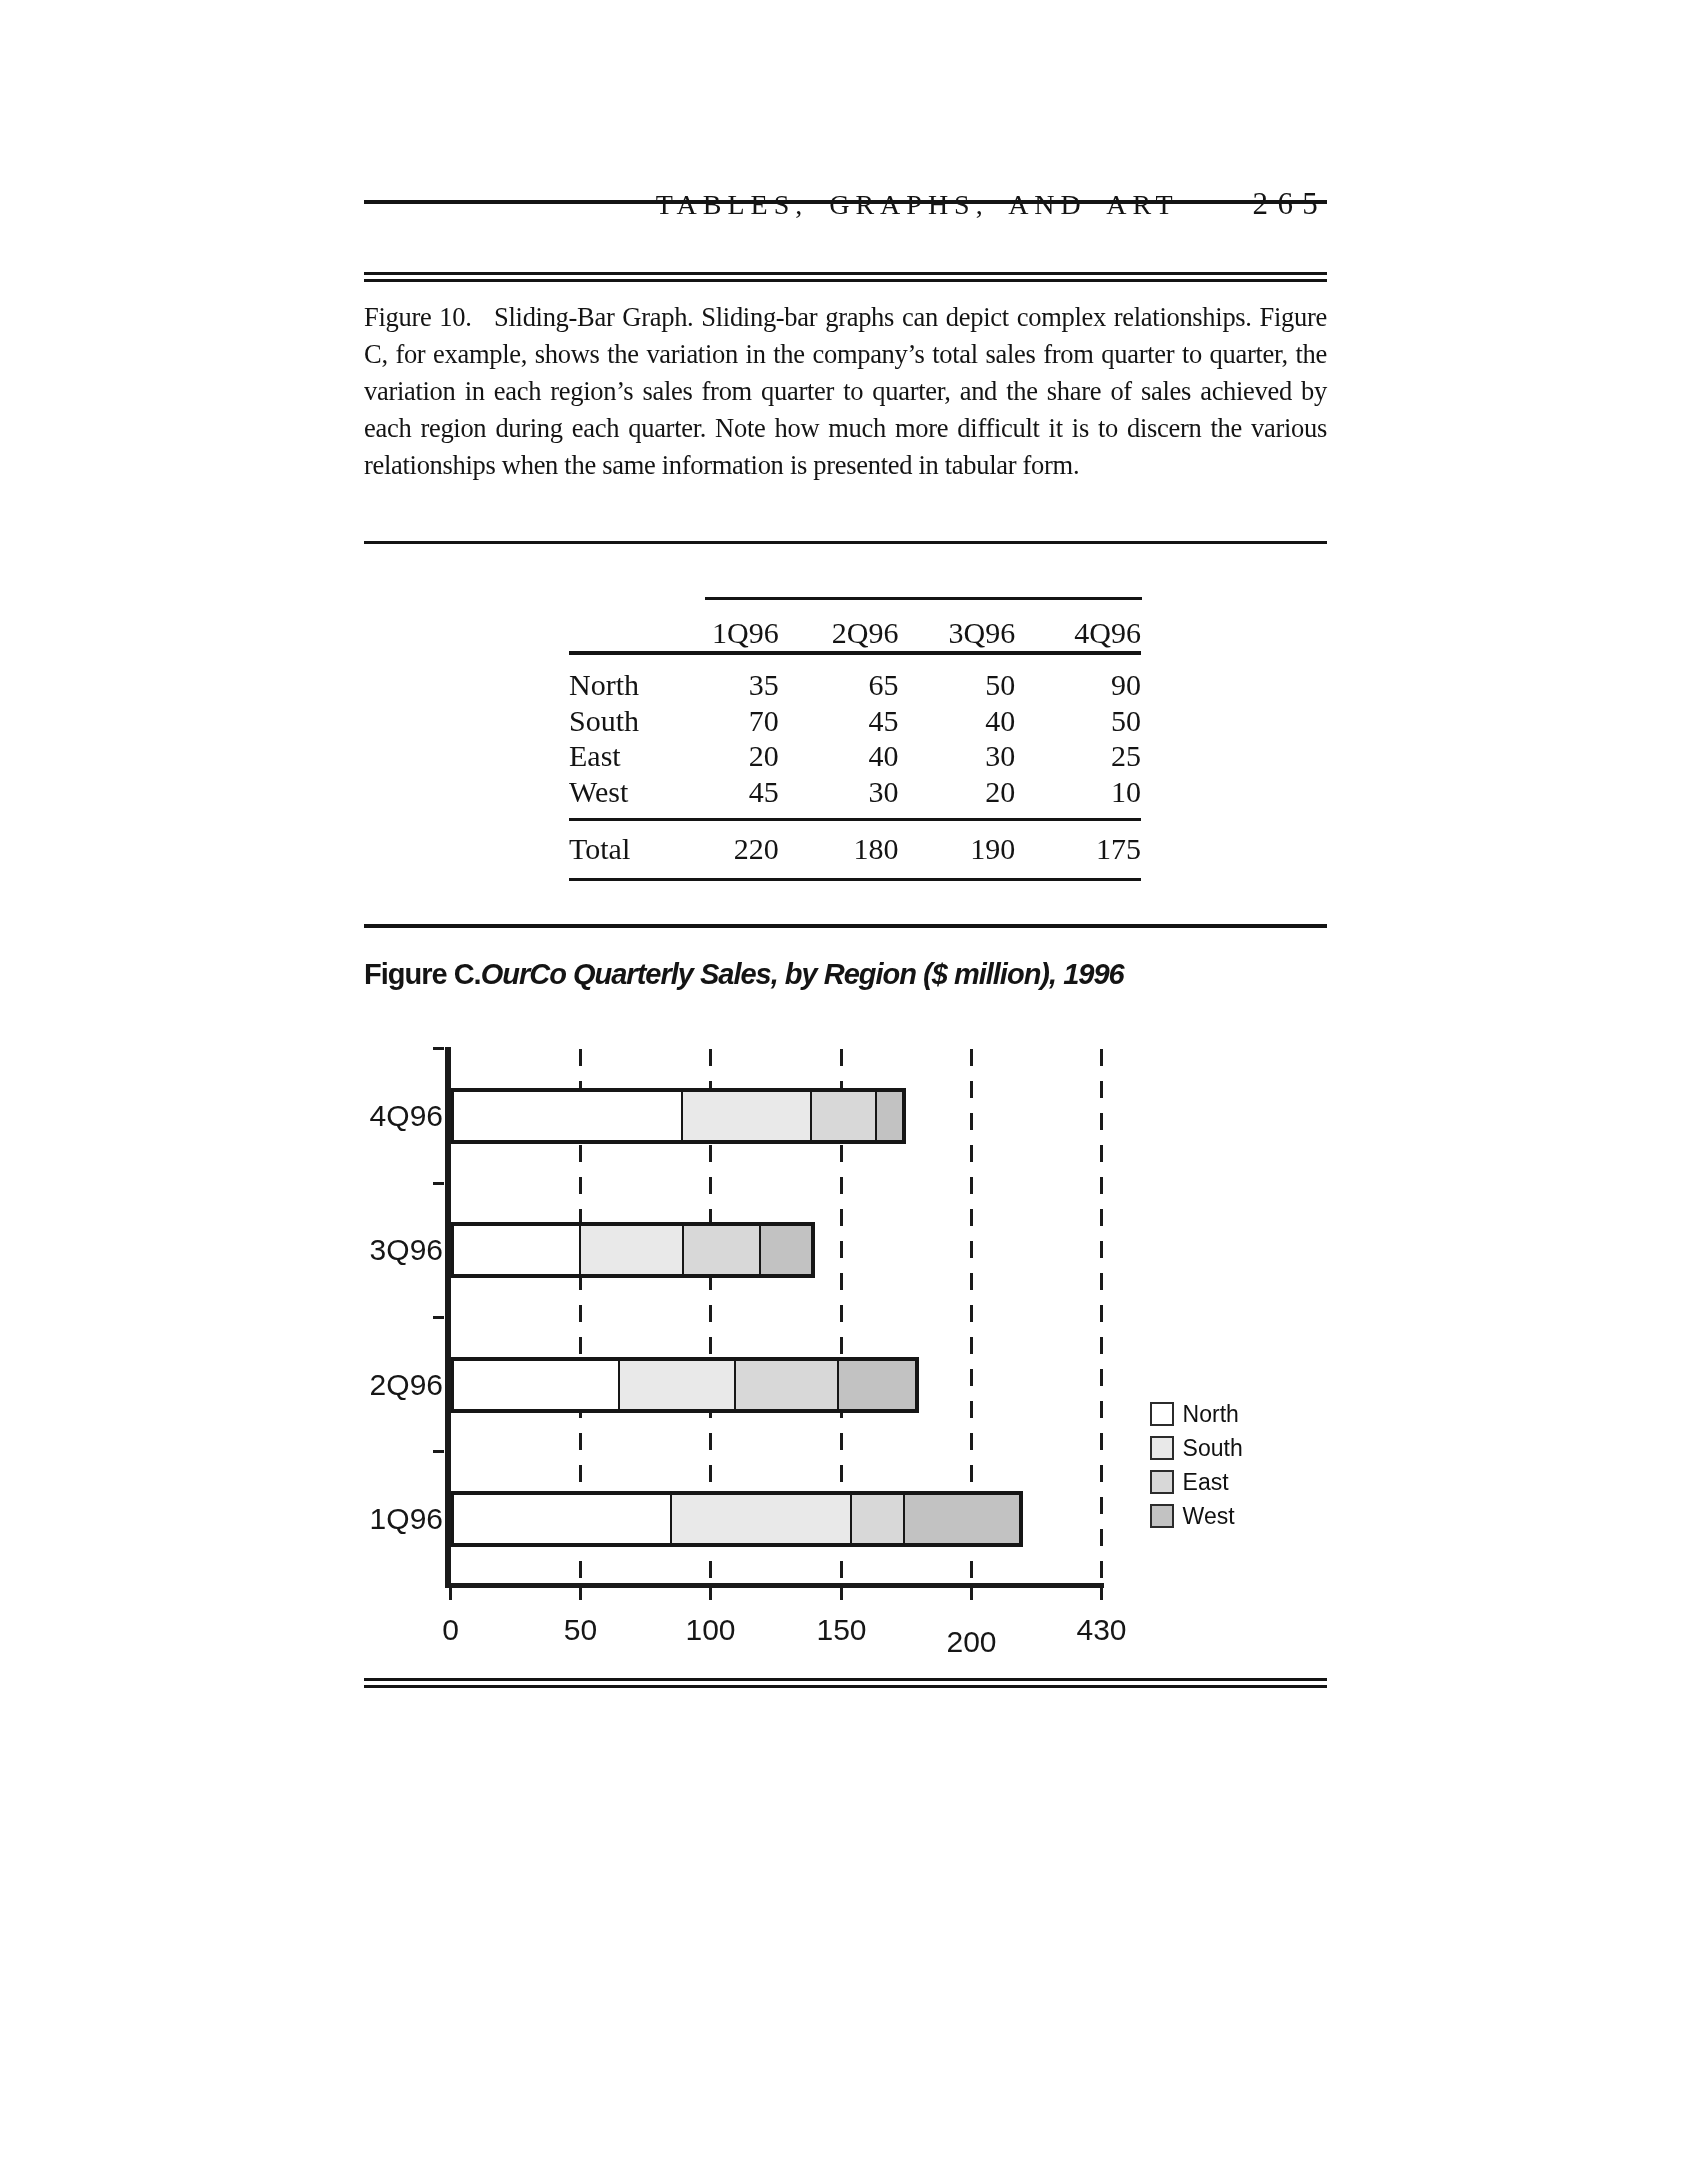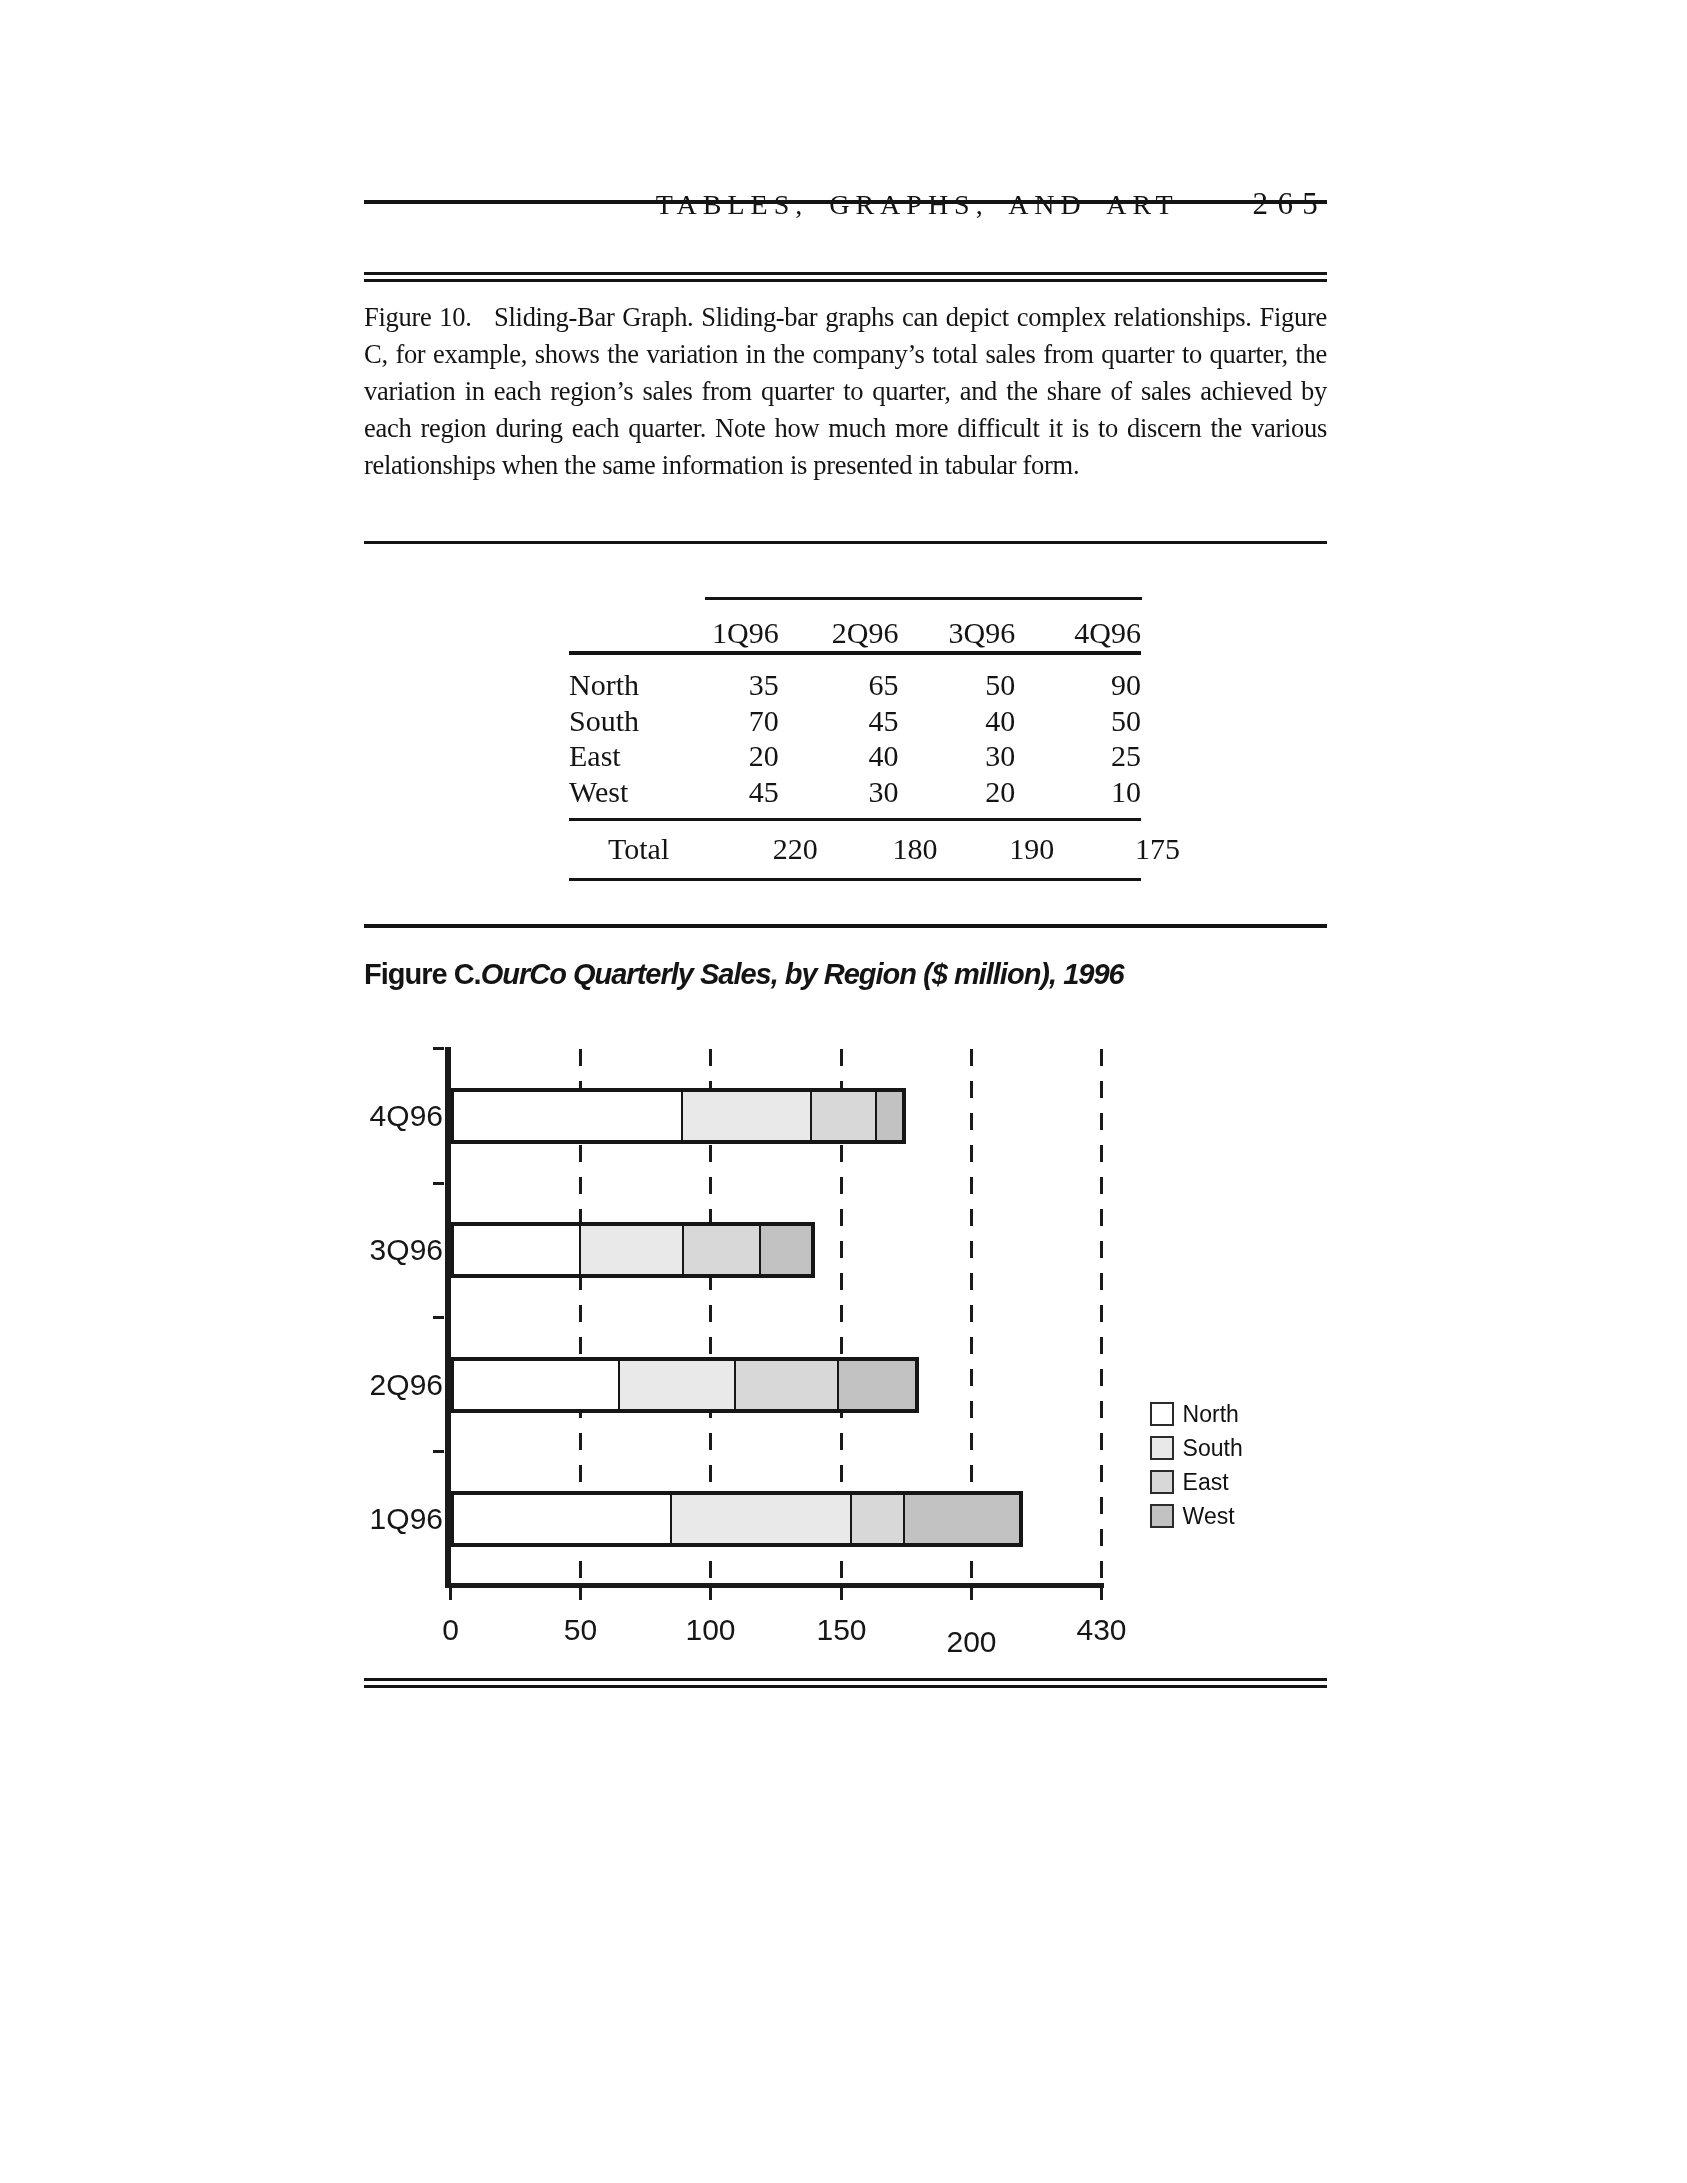--- a/index.html
+++ b/index.html
@@ -93,21 +93,21 @@
   </div>
   <div class="trow" style="top:774px;">
     <span class="c0">West</span>
     <span class="c1">45</span>
     <span class="c2">30</span>
     <span class="c3">20</span>
     <span class="c4">10</span>
   </div>
 
   <div class="rule" style="left:569px;top:818px;width:572px;height:2.6px;"></div>
-  <div class="trow" style="top:831px;margin-left:39px;">
+  <div class="trow" style="top:831px;">
     <span class="c0">Total</span>
     <span class="c1">220</span>
     <span class="c2">180</span>
     <span class="c3">190</span>
     <span class="c4">175</span>
   </div>
   <div class="rule" style="left:569px;top:878px;width:572px;height:2.6px;"></div>
 
   <div class="rule" style="left:364px;top:924px;width:963px;height:4px;"></div>
 

